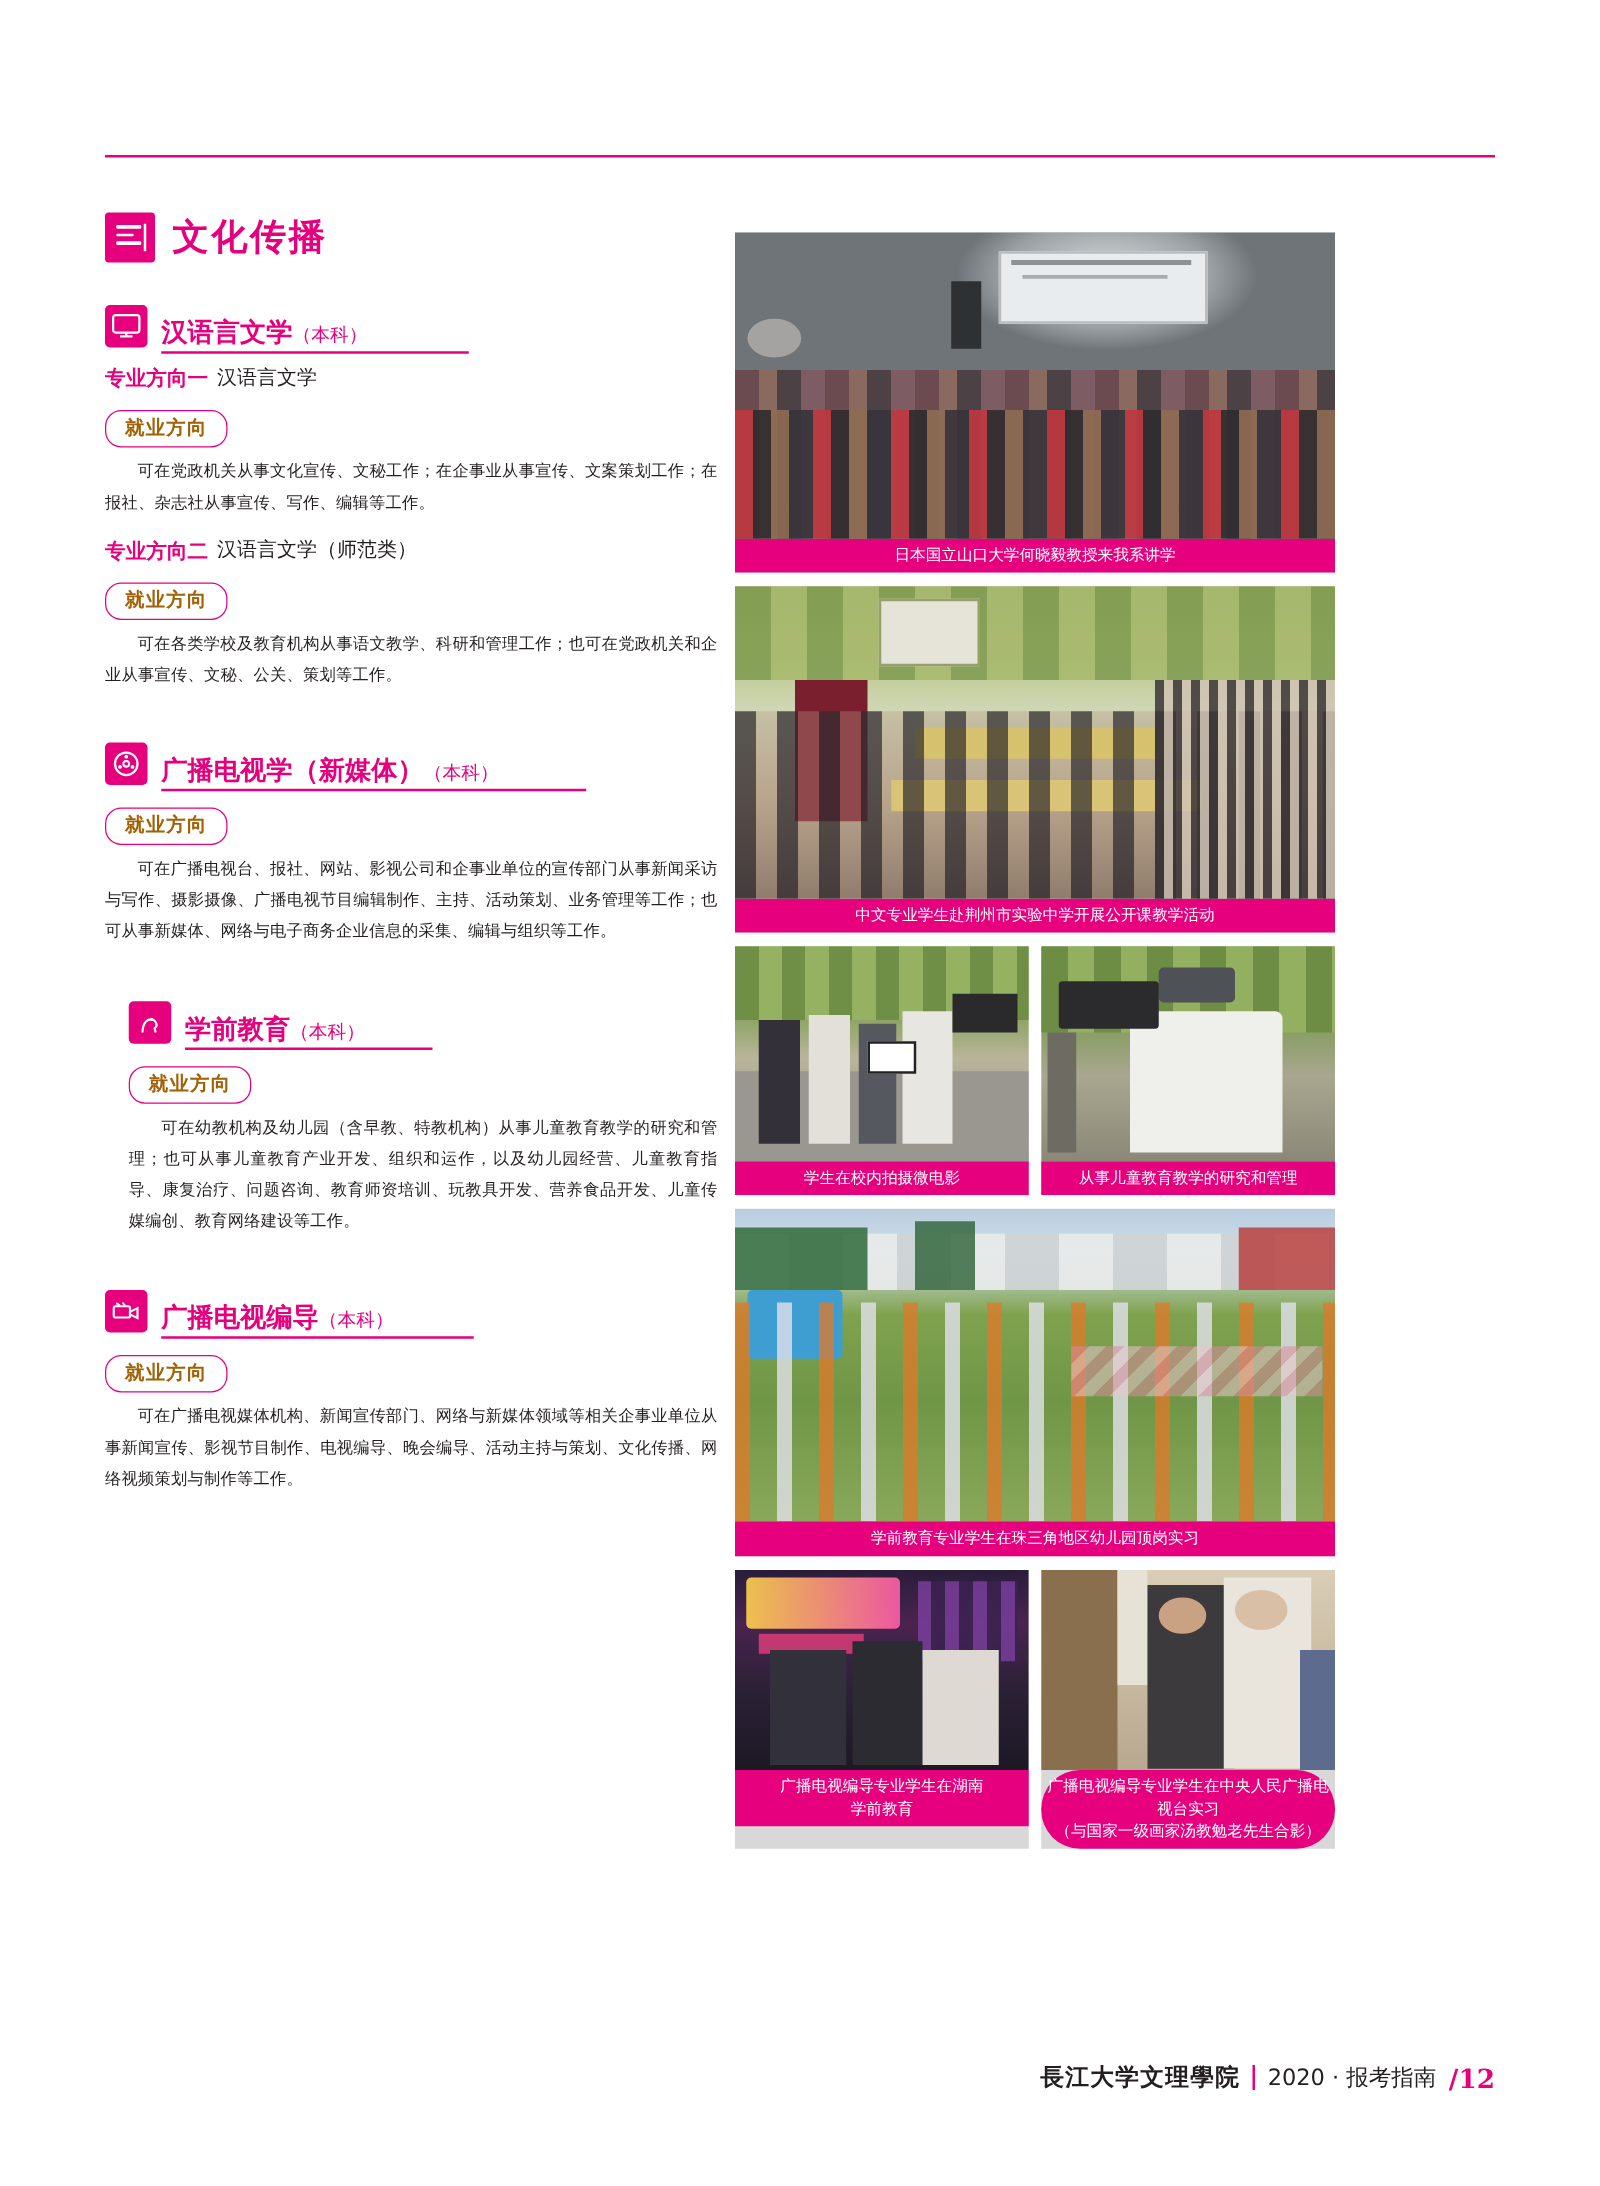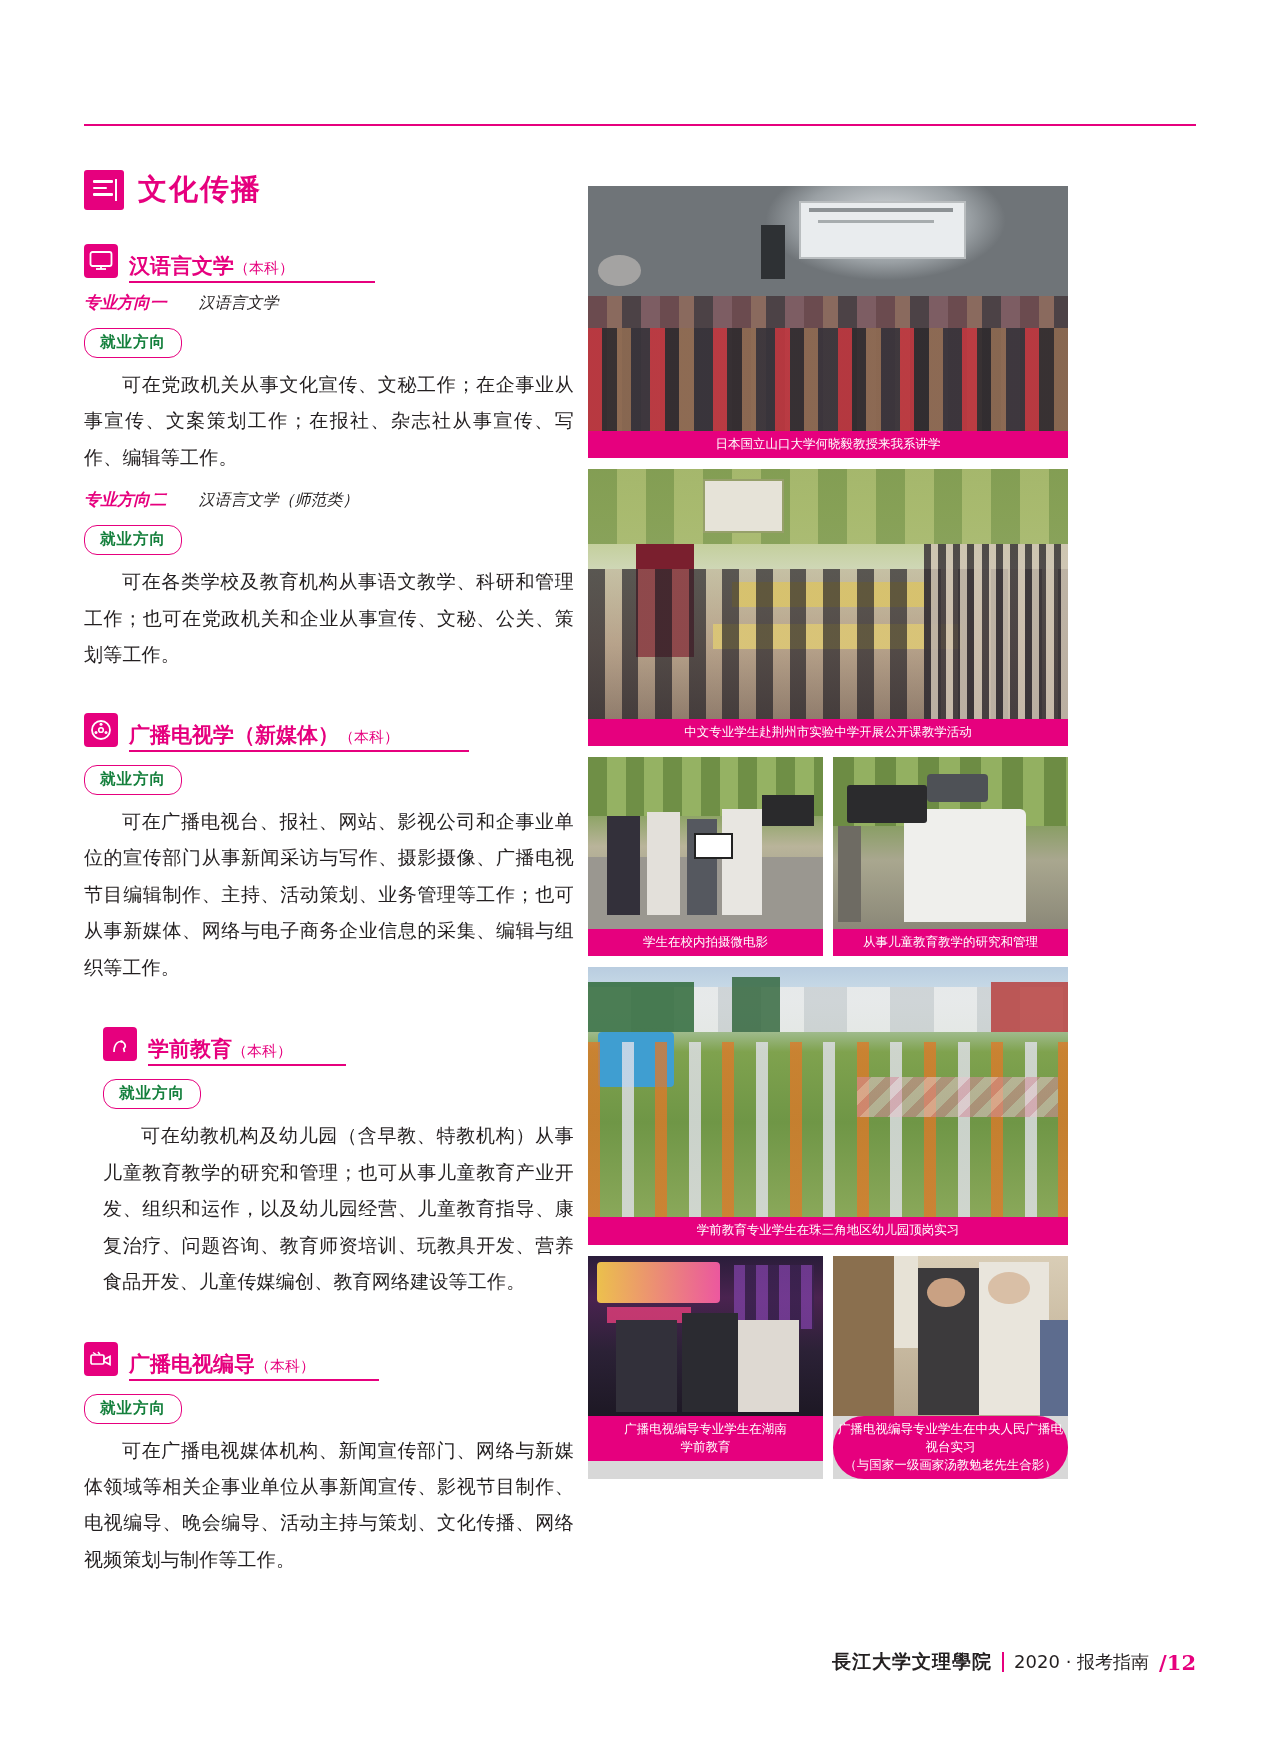--- a/index.html
+++ b/index.html
@@ -108,49 +108,48 @@
   }
   .major-underline {
     position: absolute;
     left: 45px;
     bottom: -5px;
     height: 2px;
     background: #e6007e;
   }
   .dir-row {
     display: flex;
-    align-items: center;
-    gap: 32px;
+    align-items: flex-start;
+    gap: 7px;
     margin: 14px 0 8px 0;
-    font-style: italic;
   }
   .dir-label {
     font-size: 16.5px;
     font-weight: bold;
     color: #e6007e;
     white-space: nowrap;
   }
   .dir-value {
     font-size: 16px;
     color: #231f20;
     white-space: nowrap;
   }
   .pill {
     display: inline-block;
     border: 1.6px solid #e6007e;
     border-radius: 13px;
-    color: #15803d;
+    color: #a16207;
     font-size: 15.5px;
     font-weight: bold;
     padding: 3px 15px 4px 15px;
     margin: 6px 0 6px 0;
     letter-spacing: 1px;
   }
   .para {
-    font-size: 19px;
+    font-size: 13px;
     line-height: 1.92;
     text-align: justify;
     text-indent: 2em;
     color: #231f20;
     margin: 2px 0 0 0;
     letter-spacing: 0.2px;
   }
 
   
   .right-col {

